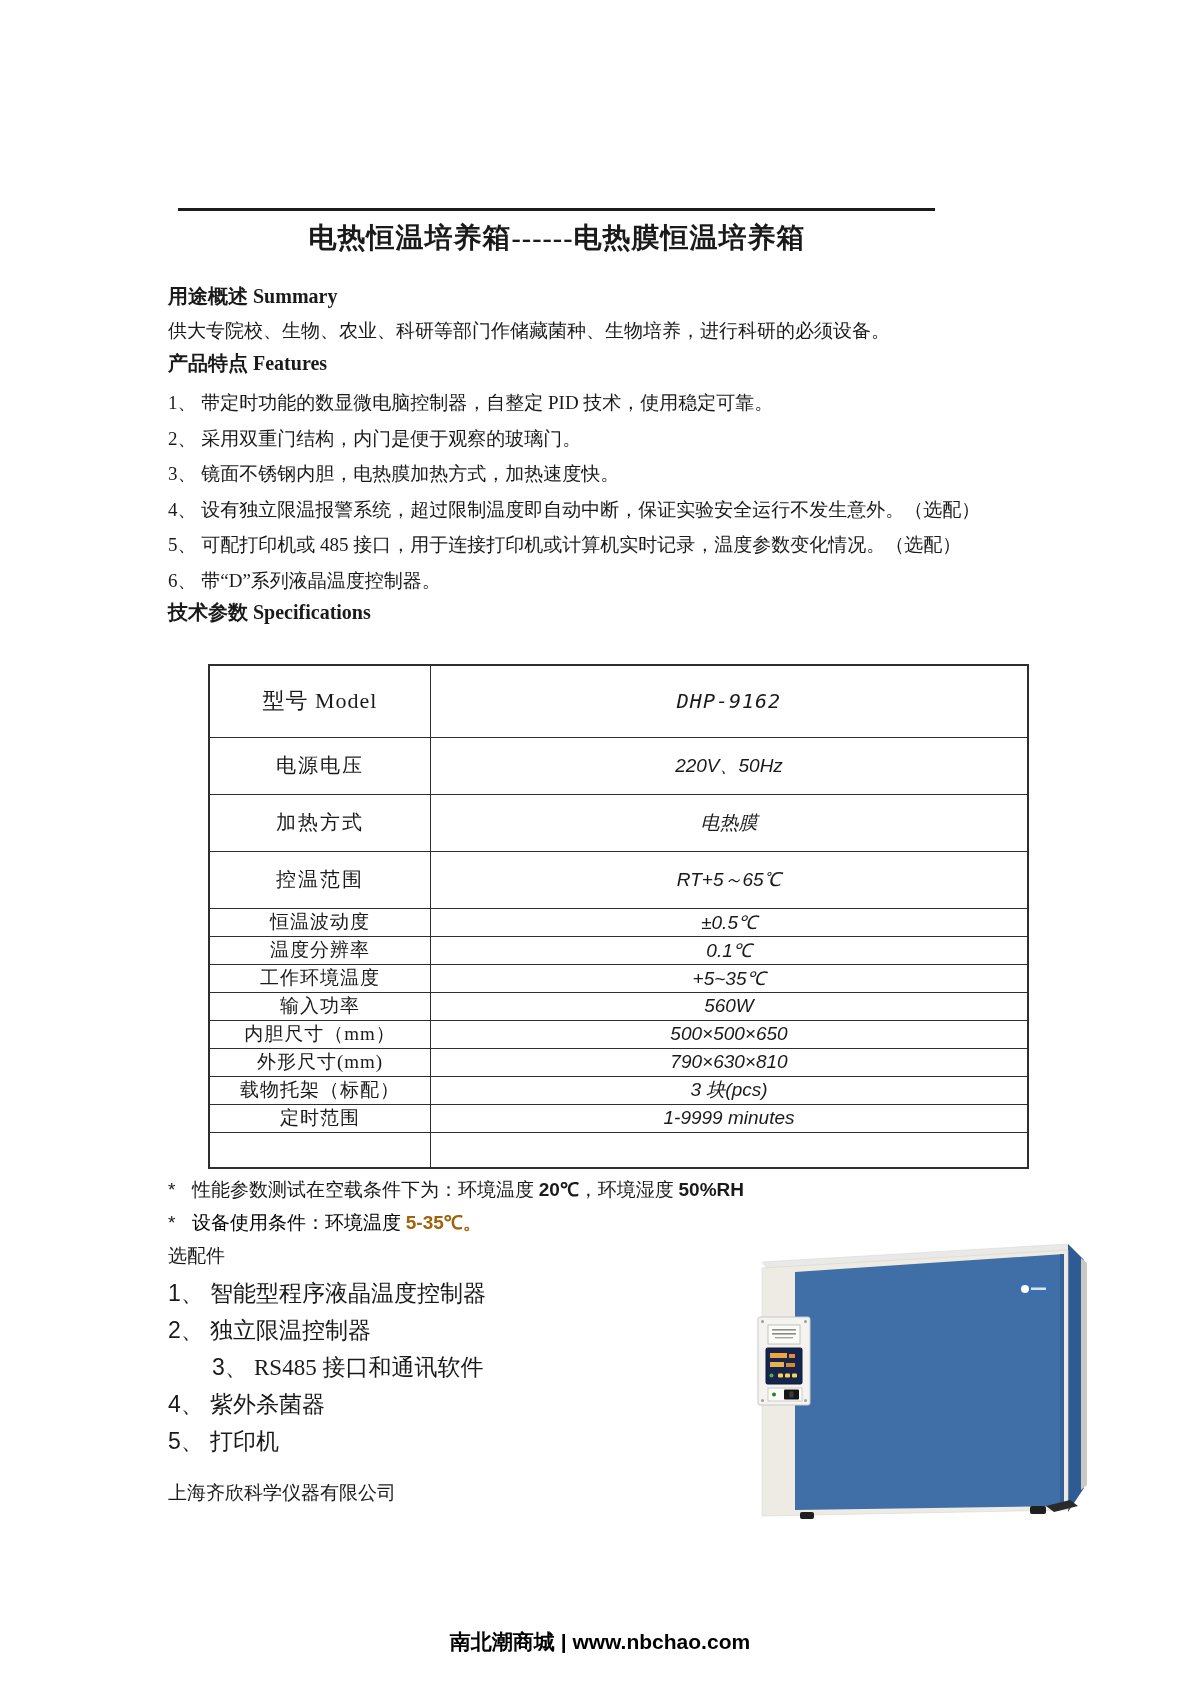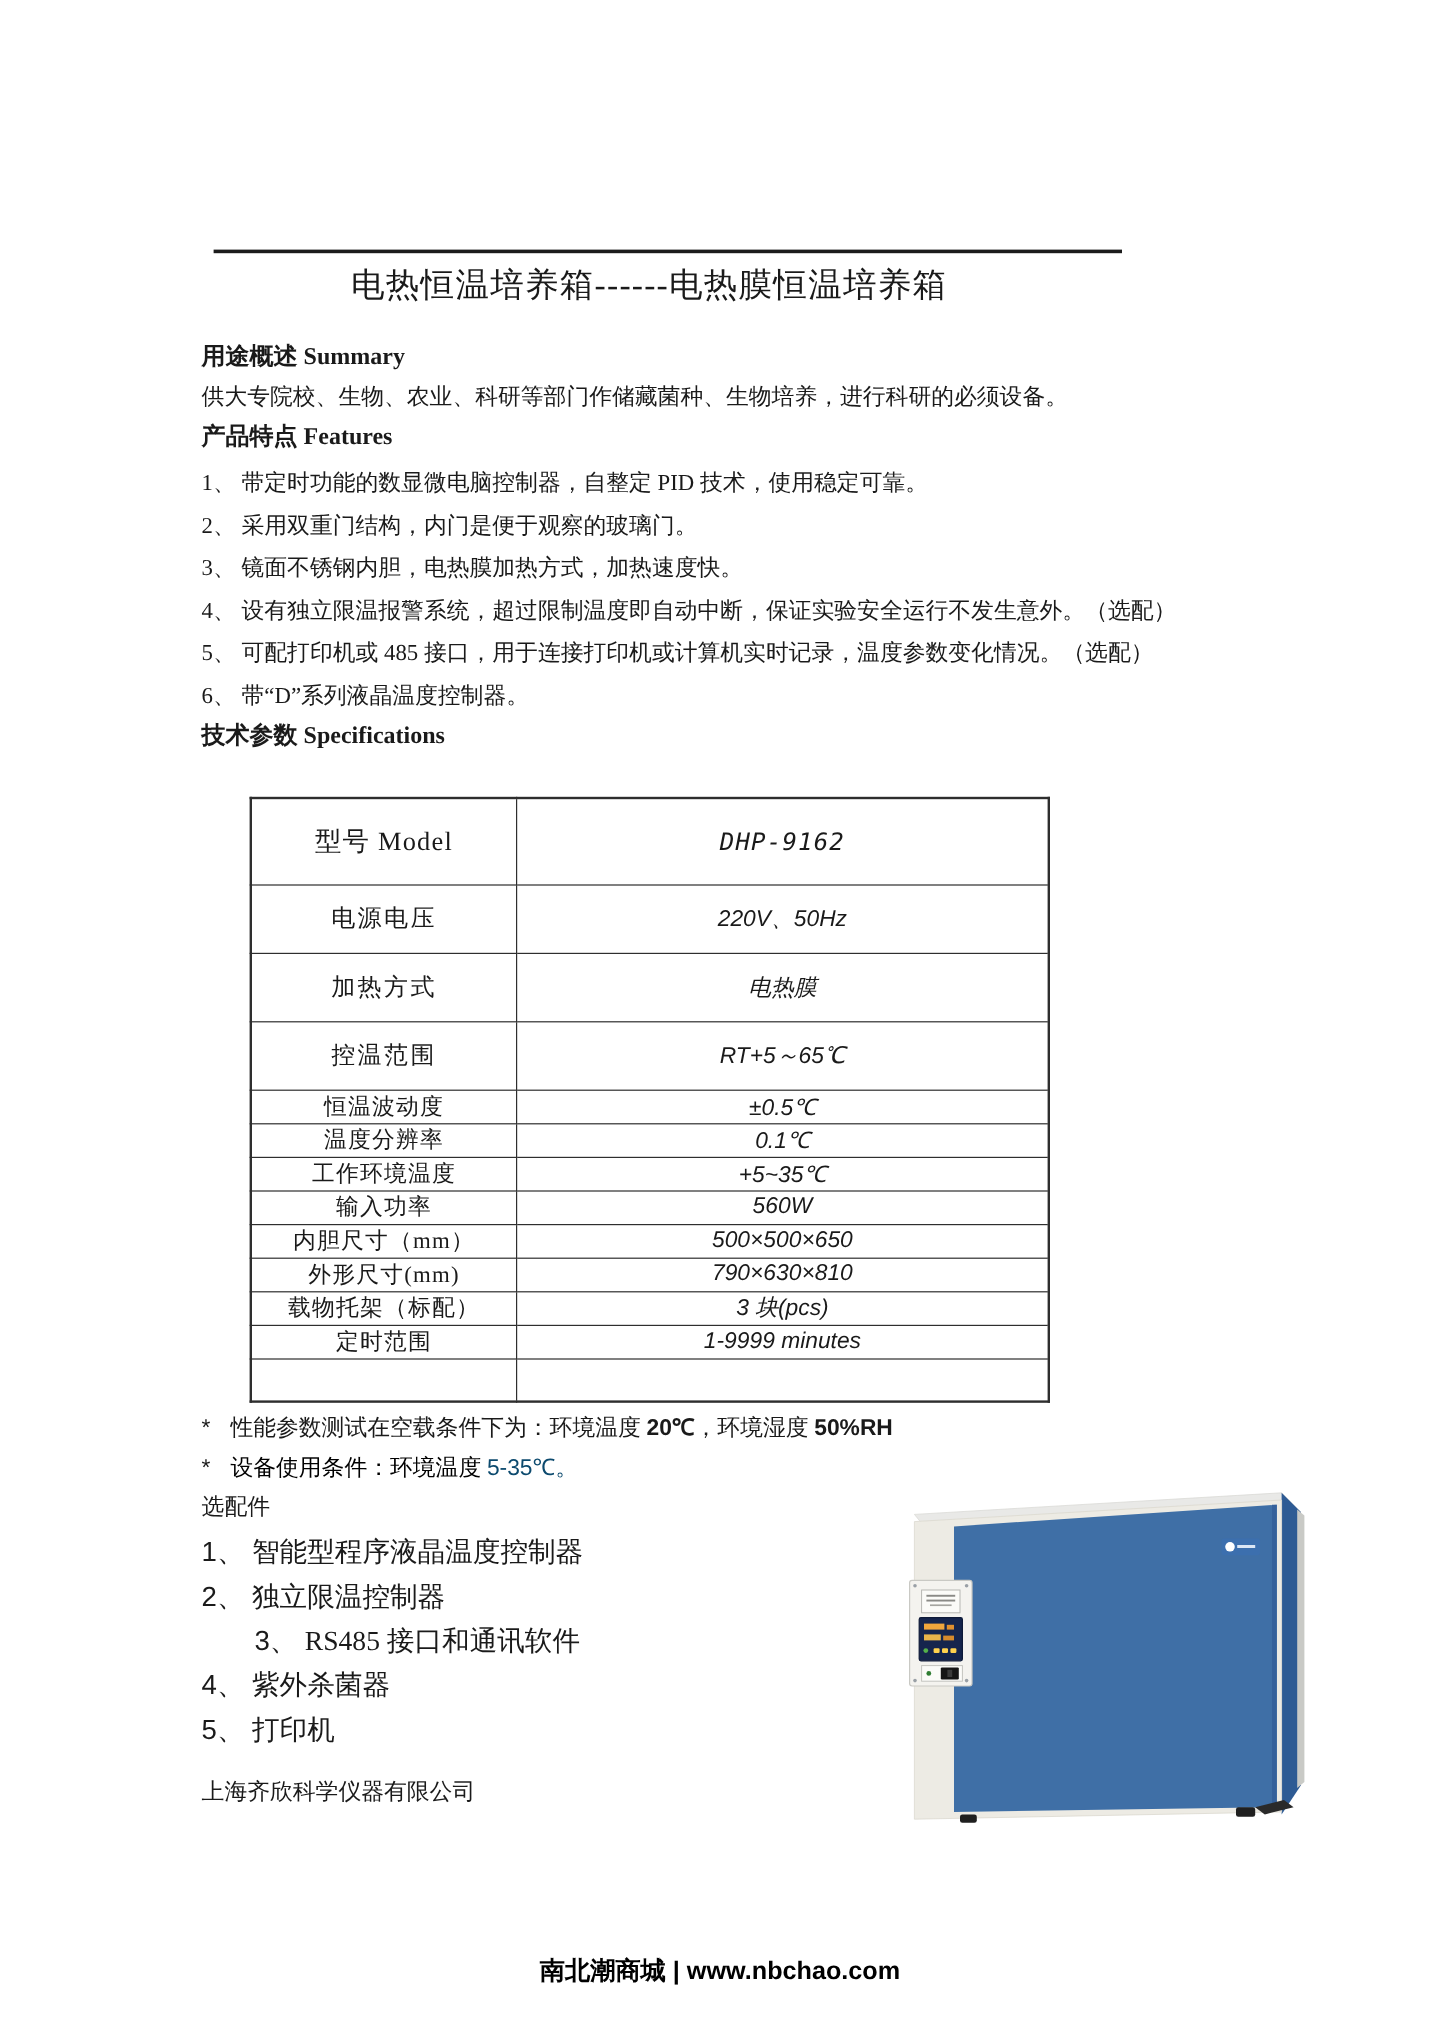--- a/index.html
+++ b/index.html
@@ -7,35 +7,35 @@
     position:relative;
     width:1200px;height:1697px;
     background:#ffffff;
     font-family:"Liberation Serif", serif;
     color:#1a1a1a;
     overflow:hidden;
   }
   .abs{position:absolute;}
   .rule{left:178px;top:208px;width:757px;height:3px;background:#1c1c1c;}
   .title{
-    left:152px;top:219px;width:778px;
-    text-align:center;font-size:28px;font-weight:normal;
+    left:168px;top:219px;width:778px;
+    text-align:center;font-size:28px;font-weight:bold;
     letter-spacing:1px;white-space:nowrap;
   }
   .h2{font-size:20px;font-weight:bold;white-space:nowrap;}
   .body-text{font-size:19px;white-space:nowrap;}
   .summary-heading{left:168px;top:283px;}
   .summary-text{left:168px;top:318px;}
   .features-heading{left:168px;top:350px;}
   .features-list{left:168px;top:385px;width:810px;}
   .feature-item{font-size:19px;line-height:35.5px;white-space:nowrap;}
   .spec-heading{left:168px;top:599px;}
 
   table.spec{
-    position:absolute;left:208px;top:664px;width:667px;
+    position:absolute;left:208px;top:664px;width:821px;
     border-collapse:collapse;table-layout:fixed;
     border:2px solid #2e2e2e;
   }
   table.spec td{
     border:1px solid #2e2e2e;
     padding:0 6px;vertical-align:middle;overflow:hidden;
   }
   td.lbl{
     width:208px;text-align:center;font-size:20px;letter-spacing:2px;
     font-family:"Liberation Serif", serif;
@@ -52,21 +52,21 @@
   tr.r-short{height:28px;}
   tr.r-short td.lbl{font-size:19px;letter-spacing:1px;}
   tr.r-empty{height:36px;}
 
   .note{font-size:19px;white-space:nowrap;}
   .note .star{display:inline-block;width:24px;font-family:"Liberation Sans", sans-serif;}
   .note1{left:168px;top:1176px;}
   .note1 .em{font-family:"Liberation Sans", sans-serif;font-weight:bold;}
   .note2{left:168px;top:1209px;}
   .note2 .red-label{color:#000000;}
-  .note2 .red-value{color:#0c4a6e;font-family:"Liberation Sans", sans-serif;font-weight:normal;}
+  .note2 .red-value{color:#a16207;font-family:"Liberation Sans", sans-serif;font-weight:bold;}
   .note2 .star{color:#1a1a1a;}
 
   .accessories-heading{left:168px;top:1243px;font-size:19px;white-space:nowrap;text-align:center;}
   .accessory-item{position:absolute;left:168px;font-size:23px;white-space:nowrap;}
   .accessory-item .num{
     display:inline-block;width:42px;
     font-family:"Liberation Sans", sans-serif;
   }
   .company{left:168px;top:1480px;font-size:19px;white-space:nowrap;}
 

